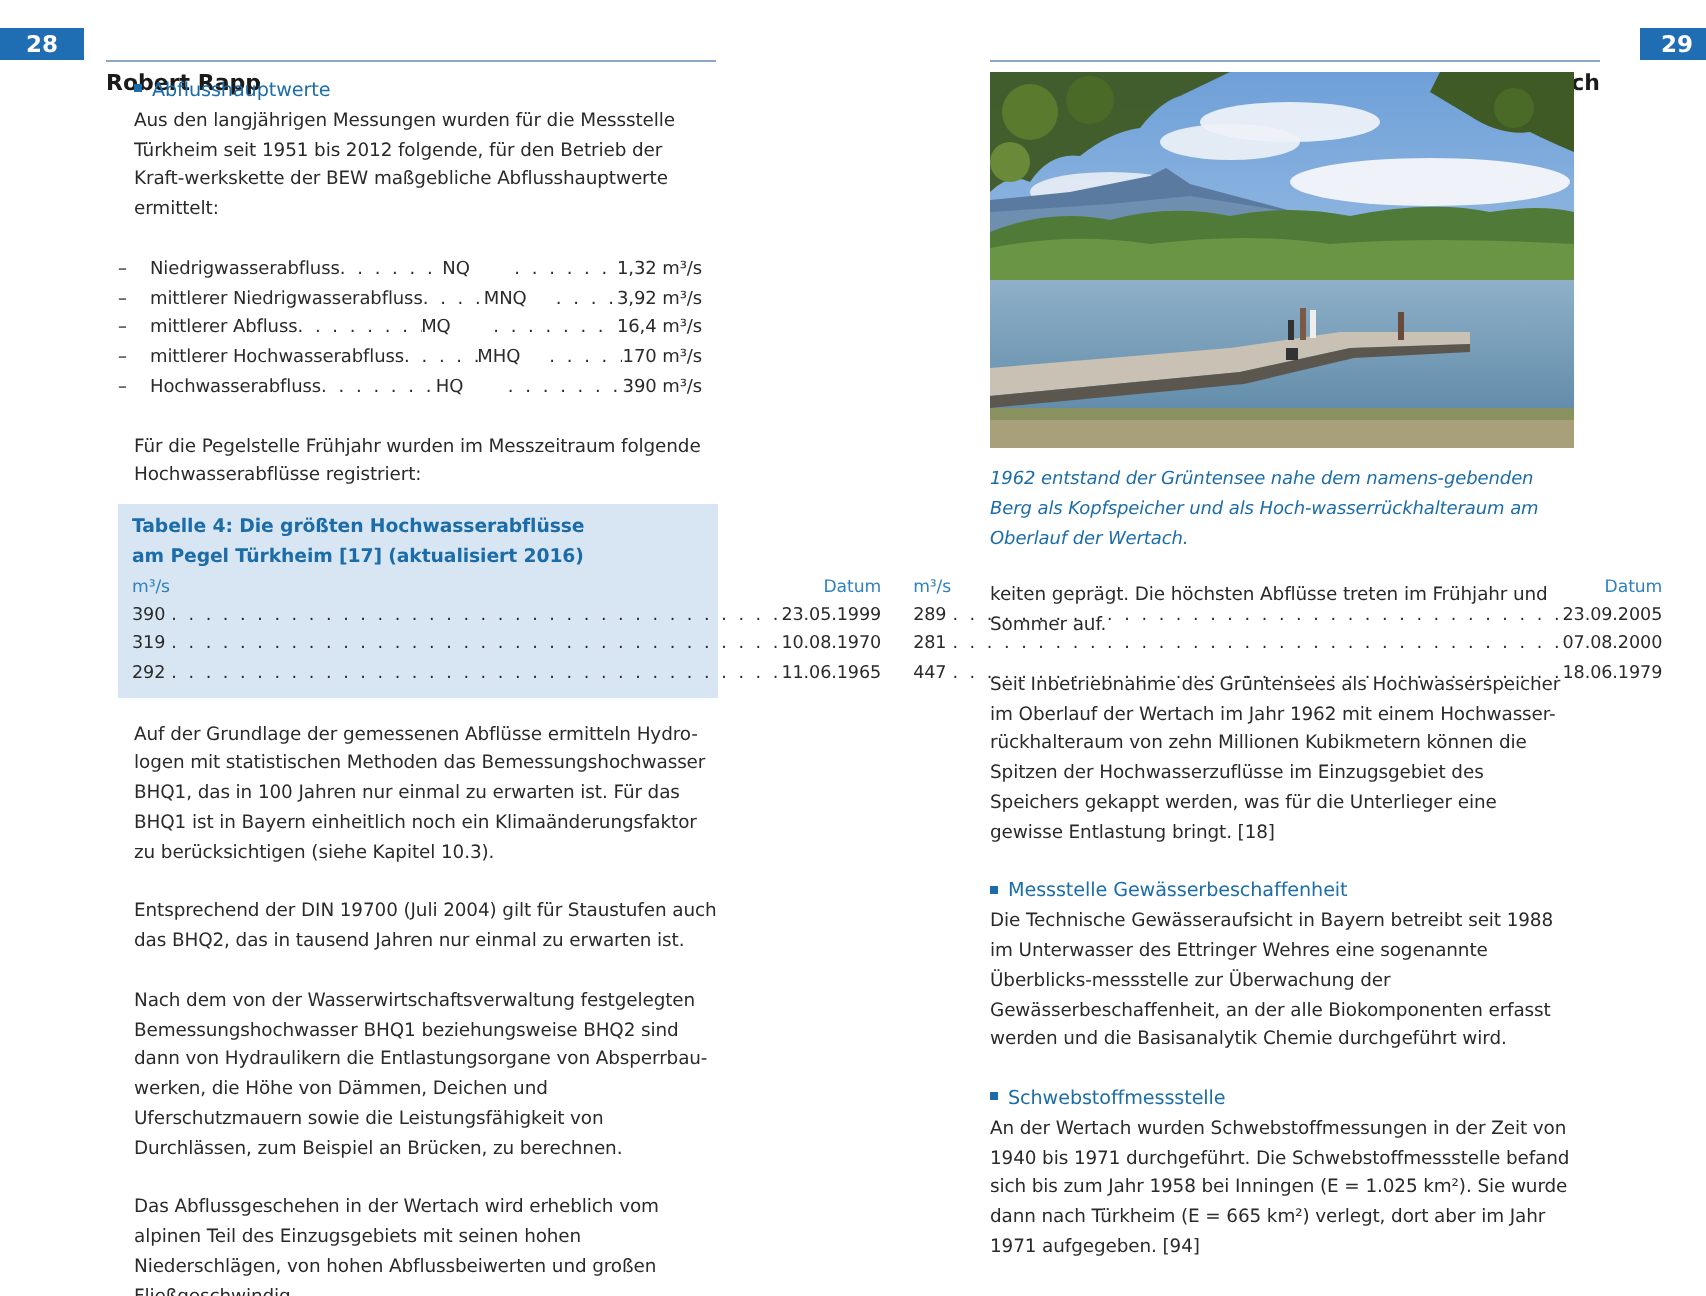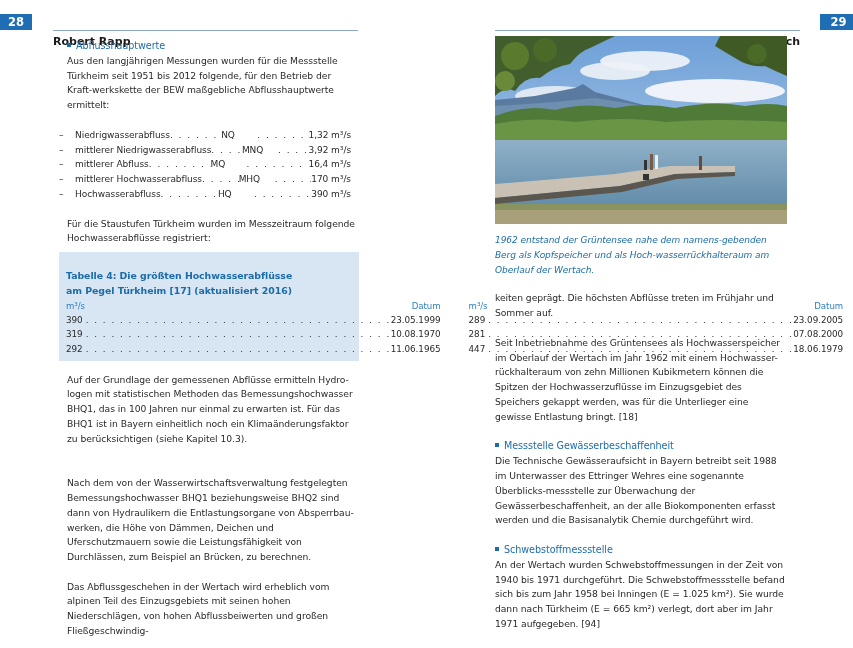--- a/index.html
+++ b/index.html
@@ -1,20 +1,20 @@
 <!DOCTYPE html>
 <html><head>
 <meta charset="utf-8">
 <style>
   * { margin: 0; padding: 0; box-sizing: border-box; }
   html, body { width: 853px; height: 648px; background: #ffffff; overflow: hidden; }
   body { position: relative; font-family: "DejaVu Sans", "Liberation Sans", sans-serif; color: #2a2a2a; }
 
   .page-num {
-    position: absolute; top: 14px; height: 16px; width: 32px;
+    position: absolute; top: 14px; height: 16px; width: 42px;
     background: #1f6eb3; color: #fff; font-weight: bold; font-size: 11.5px;
     text-align: center; line-height: 16px; font-family: "DejaVu Sans", sans-serif;
   }
   .page-num.left { left: 0; }
   .page-num.right { left: 820px; width: 37px; }
 
   .running-head {
     position: absolute; top: 14px; font-weight: bold; font-size: 11px;
     color: #1b1b1b; line-height: 16px; font-family: "DejaVu Sans", sans-serif; margin-top: 20px;
   }
@@ -40,24 +40,24 @@
   .val-list { list-style: none; margin: 0; width: 292px; margin-left: -8px; }
   .val-list li { display: flex; white-space: nowrap; font-size: 9px; line-height: 14.8px; }
   .val-list .dash { width: 16px; flex: none; }
   .val-list .name { flex: none; }
   .val-list .dots1 { flex: 1; overflow: hidden; letter-spacing: 1.5px; }
   .val-list .abbr { flex: none; width: 36px; }
   .val-list .dots2 { flex: 1; overflow: hidden; letter-spacing: 1.5px; min-width: 20px; }
   .val-list .num { flex: none; text-align: right; }
 
   .table-box {
-    background: #d8e6f3; margin-left: -8px; width: 300px; padding: 17px 7px 4px 7px;
+    background: #d8e6f3; margin-left: -8px; width: 300px; padding: 5px 7px 4px 7px;
   }
   .table-title { color: #1b6ca8; font-weight: bold; font-size: 9.4px; line-height: 14.8px; }
-  .table-grid { display: flex; gap: 28px; }
+  .table-grid { display: flex; gap: 16px; }
   .table-half { flex: 1; }
   .table-hdr { display: flex; justify-content: space-between; color: #2f80c0; font-size: 8.6px; line-height: 14px; }
   .table-row { display: flex; white-space: nowrap; font-size: 8.8px; line-height: 14.6px; }
   .table-row .v { flex: none; }
   .table-row .d { flex: 1; overflow: hidden; letter-spacing: 1.5px; padding-left: 3px; }
   .table-row .dt { flex: none; }
 
   .photo { width: 292px; height: 188px; position: relative; overflow: hidden; margin-top: 4px; }
   .photo svg { display: block; }
 
@@ -114,21 +114,21 @@
       <li>
         <span class="dash">–</span>
         <span class="name">Hochwasserabfluss</span>
         <span class="dots1"> . . . . . . . . . . . . . . . . . . . . . . . . . . . . . . . . . . . .</span>
         <span class="abbr">HQ</span>
         <span class="dots2"> . . . . . . . . . . . . . . . . . . . . . . . . . . . . . . . . . . . .</span>
         <span class="num">390 m³/s</span>
       </li>
     </ul>
   <div class="gap"></div>
-  <p class="para">Für die Staustufen Türkheim wurden im Messzeitraum folgende Hochwasserabflüsse registriert:</p>
+  <p class="para">Für die Pegelstelle Frühjahr wurden im Messzeitraum folgende Hochwasserabflüsse registriert:</p>
   <div style="height:6px"></div>
 
   <div class="table-box">
     <div class="table-title">Tabelle 4: Die größten Hochwasserabflüsse</div>
     <div class="table-title">am Pegel Türkheim [17] (aktualisiert 2016)</div>
     <div class="table-grid">
       <div class="table-half" id="tbl-left">
         <div class="table-hdr">
           <span>m³/s</span>
           <span>Datum</span>
@@ -169,20 +169,21 @@
             <span class="d"> . . . . . . . . . . . . . . . . . . . . . . . . . . . . . . . . . . . .</span>
             <span class="dt">18.06.1979</span>
           </div>
         </div>
     </div>
   </div>
 
   <div style="height:12px"></div>
   <p class="para">Auf der Grundlage der gemessenen Abflüsse ermitteln Hydro-logen mit statistischen Methoden das Bemessungshochwasser BHQ1, das in 100 Jahren nur einmal zu erwarten ist. Für das BHQ1 ist in Bayern einheitlich noch ein Klimaänderungsfaktor zu berücksichtigen (siehe Kapitel 10.3).</p>
   <div class="gap"></div>
+  <p class="para">Entsprechend der DIN 19700 (Juli 2004) gilt für Staustufen auch das BHQ2, das in tausend Jahren nur einmal zu erwarten ist.</p>
   <div class="gap"></div>
   <p class="para">Nach dem von der Wasserwirtschaftsverwaltung festgelegten Bemessungshochwasser BHQ1 beziehungsweise BHQ2 sind dann von Hydraulikern die Entlastungsorgane von Absperrbau-werken, die Höhe von Dämmen, Deichen und Uferschutzmauern sowie die Leistungsfähigkeit von Durchlässen, zum Beispiel an Brücken, zu berechnen.</p>
   <div class="gap"></div>
   <p class="para">Das Abflussgeschehen in der Wertach wird erheblich vom alpinen Teil des Einzugsgebiets mit seinen hohen Niederschlägen, von hohen Abflussbeiwerten und großen Fließgeschwindig-</p>
 </div>
 
 <div class="running-head right">Flussentwicklung an der Unteren Wertach</div>
 <div class="page-num right">29</div>
 <div class="head-rule right"></div>
 

